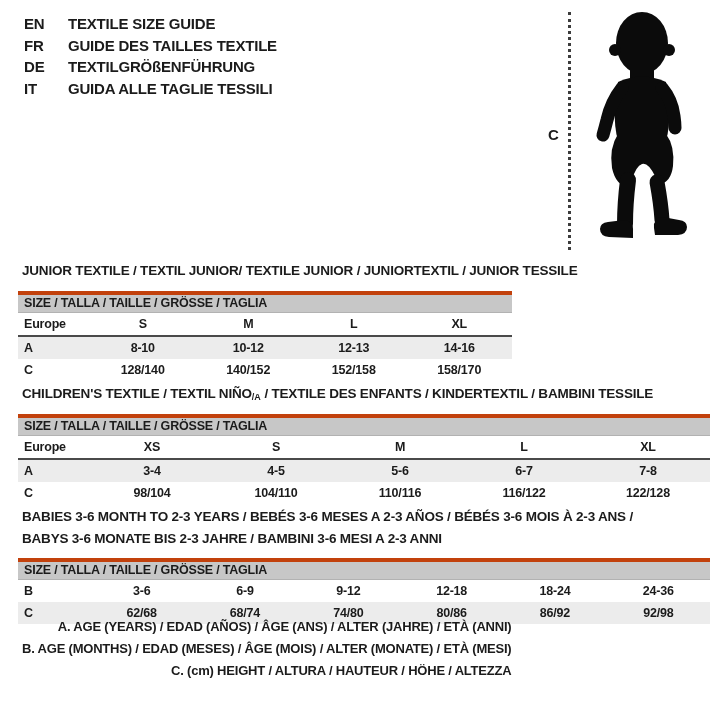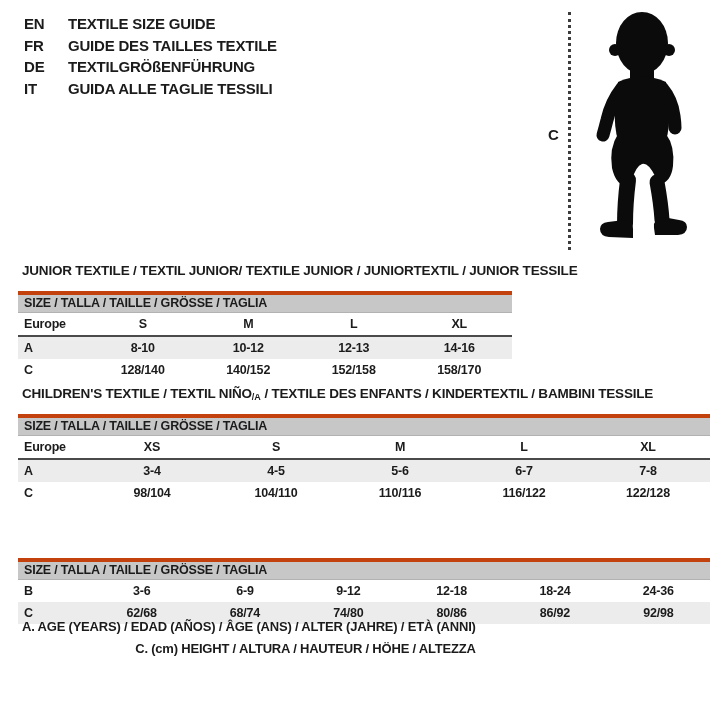--- a/index.html
+++ b/index.html
@@ -157,20 +157,24 @@
       <td class="lab">C</td>
       <td>98/104</td>
       <td>104/110</td>
       <td>110/116</td>
       <td>116/122</td>
       <td>122/128</td>
     </tr>
   </tbody>
     </table>
 
+  <div class="sec-title title2line" style="top:506px;">
+    <div>BABIES 3-6 MONTH TO 2-3 YEARS / BEBÉS 3-6 MESES A 2-3 AÑOS / BÉBÉS 3-6 MOIS À 2-3 ANS /</div>
+    <div>BABYS 3-6 MONATE BIS 2-3 JAHRE / BAMBINI 3-6 MESI A 2-3 ANNI</div>
+  </div>
   <table class="size-table t3">
     <colgroup>
         <col style="width:72px">
         <col>
         <col>
         <col>
         <col>
         <col>
         <col>
       </colgroup>
@@ -194,16 +198,17 @@
       <td>74/80</td>
       <td>80/86</td>
       <td>86/92</td>
       <td>92/98</td>
     </tr>
   </tbody>
     </table>
 
   <div class="footnotes">
     <div>A. AGE (YEARS) / EDAD (AÑOS) / ÂGE (ANS) / ALTER (JAHRE) / ETÀ (ANNI)</div>
+    <div>B. AGE (MONTHS) / EDAD (MESES) / ÂGE (MOIS) / ALTER (MONATE) / ETÀ (MESI)</div>
     <div>C. (cm) HEIGHT / ALTURA / HAUTEUR / HÖHE / ALTEZZA</div>
   </div>
 
 </div>
 
 </body></html>

